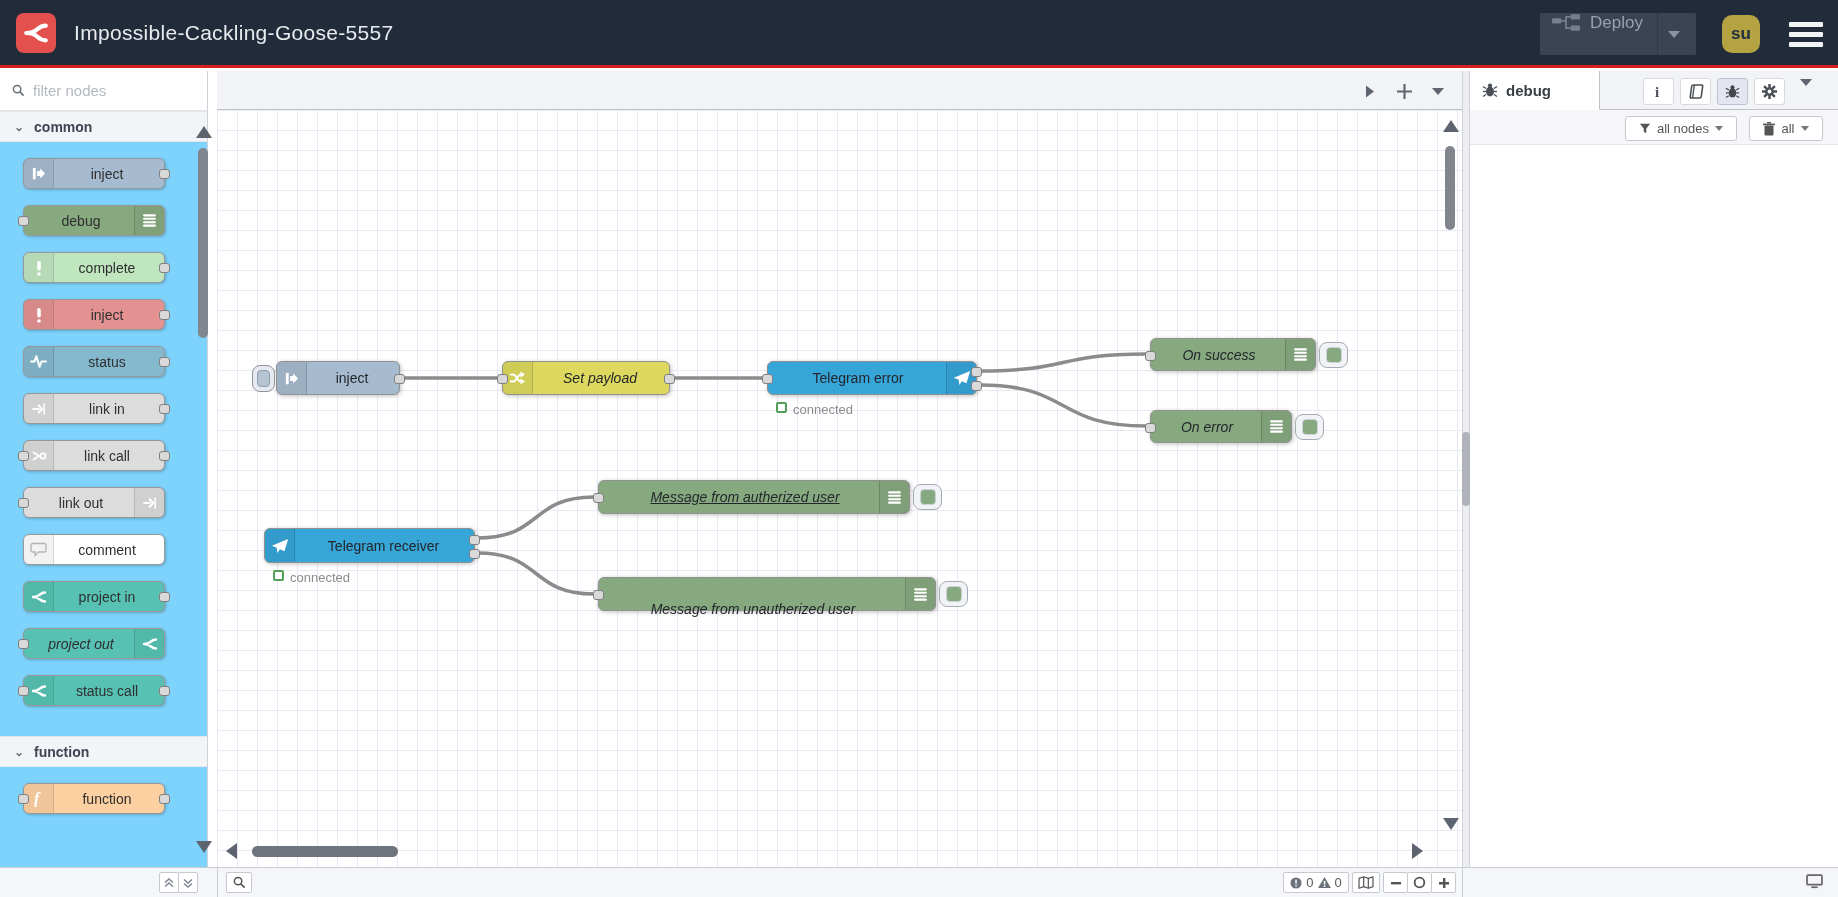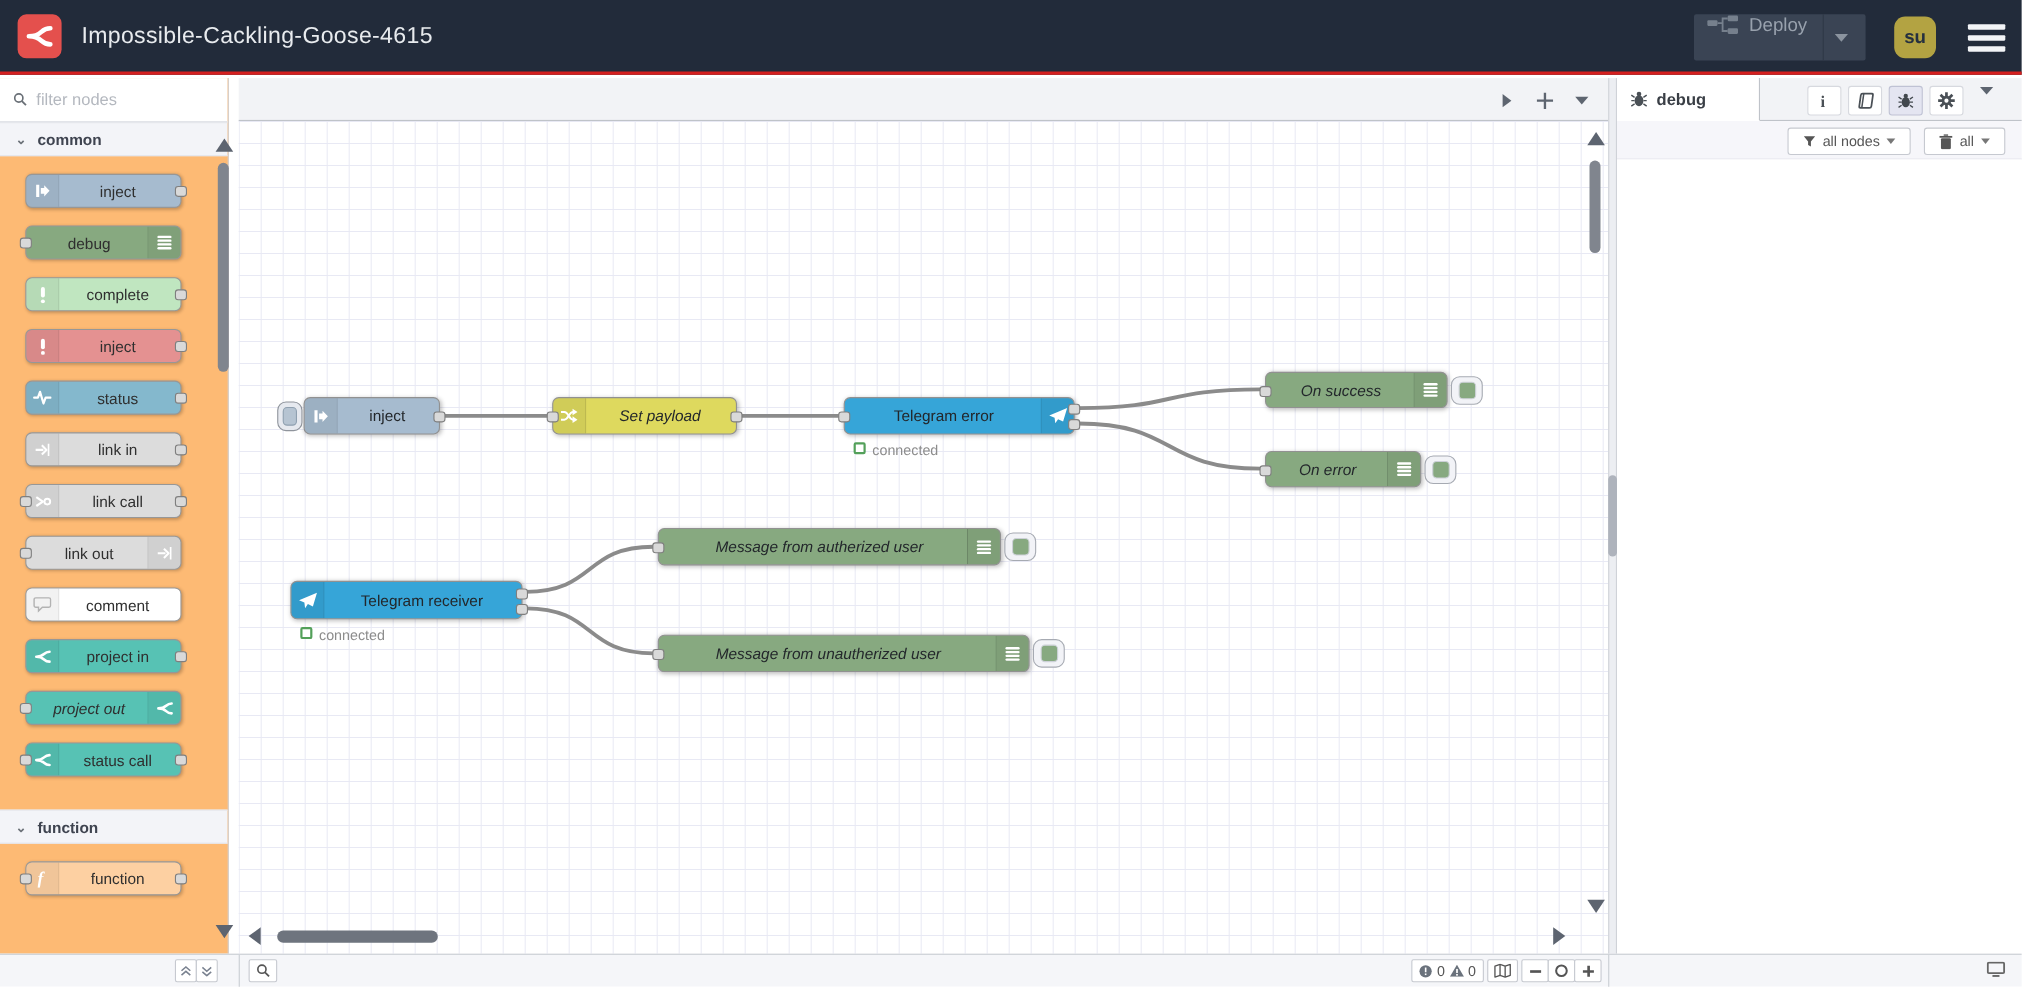--- a/index.html
+++ b/index.html
@@ -12,21 +12,21 @@
   #app-title { color:#e8ebee; font-size:21px; margin-left:18px; letter-spacing:.3px; }
   #deploy-btn { position:absolute; left:1540px; top:13px; width:156px; height:42px; background:#3a4454; border-radius:2px; display:flex; align-items:flex-start; }
   #deploy-btn .dlabel { color:#98a1ad; font-size:17px; margin-left:10px; }
   #deploy-caret { margin-left:14px; border-left:1px solid #2f3847; height:42px; width:34px; display:flex; align-items:center; justify-content:center; }
   .caret-down { width:0; height:0; border-left:6px solid transparent; border-right:6px solid transparent; border-top:7px solid #8b949f; }
   #avatar { position:absolute; left:1722px; top:15px; width:38px; height:38px; background:#b3a342; border-radius:10px; color:#25303f; font-weight:bold; font-size:17px; display:flex; align-items:center; justify-content:center; }
   #hamburger { position:absolute; left:1789px; top:22px; width:34px; height:25px; display:flex; flex-direction:column; justify-content:space-between; cursor:pointer; }
   #hamburger div { height:5px; background:#f2f4f6; border-radius:1px; }
 
   
-  #palette { position:absolute; left:0; top:71px; width:208px; height:796px; background:#fdba74; border-right:1px solid #cfd2d8; overflow:hidden; }
+  #palette { position:absolute; left:0; top:71px; width:208px; height:796px; background:#7dd3fc; border-right:1px solid #cfd2d8; overflow:hidden; }
   #palette-search { height:40px; border-bottom:1px solid #e2e4e9; display:flex; align-items:center; padding-left:12px; background:#fff; }
   #palette-search span { color:#b4b8bf; font-size:15px; margin-left:8px; }
   .cat-header { height:31px; background:#f3f4f8; border-top:1px solid #e4e6ec; border-bottom:1px solid #e4e6ec; display:flex; align-items:center; font-size:14px; font-weight:bold; color:#3f4450; }
   .cat-header .chev { margin:0 10px 0 14px; color:#6a7077; font-size:12px; }
   .pnode-wrap { position:relative; margin:16px 0 16px 23px; width:142px; height:31px; }
   .pnode-wrap:first-of-type { margin-top:28px; }
   .pnode { position:relative; width:142px; height:31px; border:1px solid #979797; border-radius:6px; box-shadow:1px 1px 3px rgba(0,0,0,.22); display:flex; align-items:center; }
   .picon { position:absolute; top:0; width:30px; height:29px; display:flex; align-items:center; justify-content:center; background:rgba(0,0,0,.05); }
   .picon.left { left:0; border-right:1px solid rgba(0,0,0,.12); border-radius:5px 0 0 5px; }
   .picon.right { right:0; border-left:1px solid rgba(0,0,0,.12); border-radius:0 5px 5px 0; }
@@ -95,21 +95,21 @@
 <body>
 
 <div id="app">
 
   <div id="header">
     <div id="logo">
       <svg width="26" height="24" viewBox="0 0 16 14">
           <path d="M14 2.5 C8 2.5 10 7 2 7 M14 11.5 C8 11.5 10 7 2 7" fill="none" stroke="#fff" stroke-width="2.6" stroke-linecap="round"></path>
         </svg>
     </div>
-    <span id="app-title">Impossible-Cackling-Goose-4615</span>
+    <span id="app-title">Impossible-Cackling-Goose-5557</span>
     <div id="deploy-btn">
       <span style="margin-left:12px;">
         <svg width="28" height="19" viewBox="0 0 27 18">
             <rect x="0" y="5" width="9" height="5" rx="1" fill="#76808d"></rect>
             <rect x="18" y="1" width="9" height="5" rx="1" fill="#76808d"></rect>
             <rect x="18" y="12" width="9" height="5" rx="1" fill="#76808d"></rect>
             <path d="M9 7.5 H13.5 V3.5 H18 M13.5 7.5 V14.5 H18" stroke="#76808d" stroke-width="1.6" fill="none"></path>
           </svg>
       </span>
       <span class="dlabel">Deploy</span>
@@ -419,38 +419,38 @@
             </svg>
           </div>
           <div class="port" style="right: -6px; top: 5.5px;"></div>
           <div class="port" style="right: -6px; top: 19.5px;"></div>
           <div class="fstatus" style="left: 8px; top: 41px;">
             <div class="sq"></div>
             <span>connected</span>
           </div>
         </div>
         <div class="fnode" style="left: 381px; top: 370px; width: 312px; height: 34px; background: rgb(135, 169, 128);">
-          <div class="flabel italic" style="padding: 0px 24px 0px 6px;">Message from autherized user</div>
+          <div class="flabel italic" style="padding: 0px 24px 0px 6px; text-decoration: underline;">Message from autherized user</div>
           <div class="ficon right">
             <svg width="15" height="15" viewBox="0 0 14 14">
               <g fill="#fff">
                 <rect x="1" y="1.2" width="12" height="2" rx="1"></rect>
                 <rect x="1" y="4.4" width="12" height="2" rx="1"></rect>
                 <rect x="1" y="7.6" width="12" height="2" rx="1"></rect>
                 <rect x="1" y="10.8" width="12" height="2" rx="1"></rect>
               </g>
             </svg>
           </div>
           <div class="toggle-btn" style="right: -33px;">
             <div></div>
           </div>
           <div class="port" style="left: -6px; top: 12px;"></div>
         </div>
         <div class="fnode" style="left: 381px; top: 467px; width: 338px; height: 34px; background: rgb(135, 169, 128);">
-          <div class="flabel italic" style="padding: 0px 34px 0px 6px;">Message from unautherized user</div>
+          <div class="flabel italic" style="padding: 0px 34px 0px 6px; margin-top: 15px;">Message from unautherized user</div>
           <div class="ficon right">
             <svg width="15" height="15" viewBox="0 0 14 14">
               <g fill="#fff">
                 <rect x="1" y="1.2" width="12" height="2" rx="1"></rect>
                 <rect x="1" y="4.4" width="12" height="2" rx="1"></rect>
                 <rect x="1" y="7.6" width="12" height="2" rx="1"></rect>
                 <rect x="1" y="10.8" width="12" height="2" rx="1"></rect>
               </g>
             </svg>
           </div>

